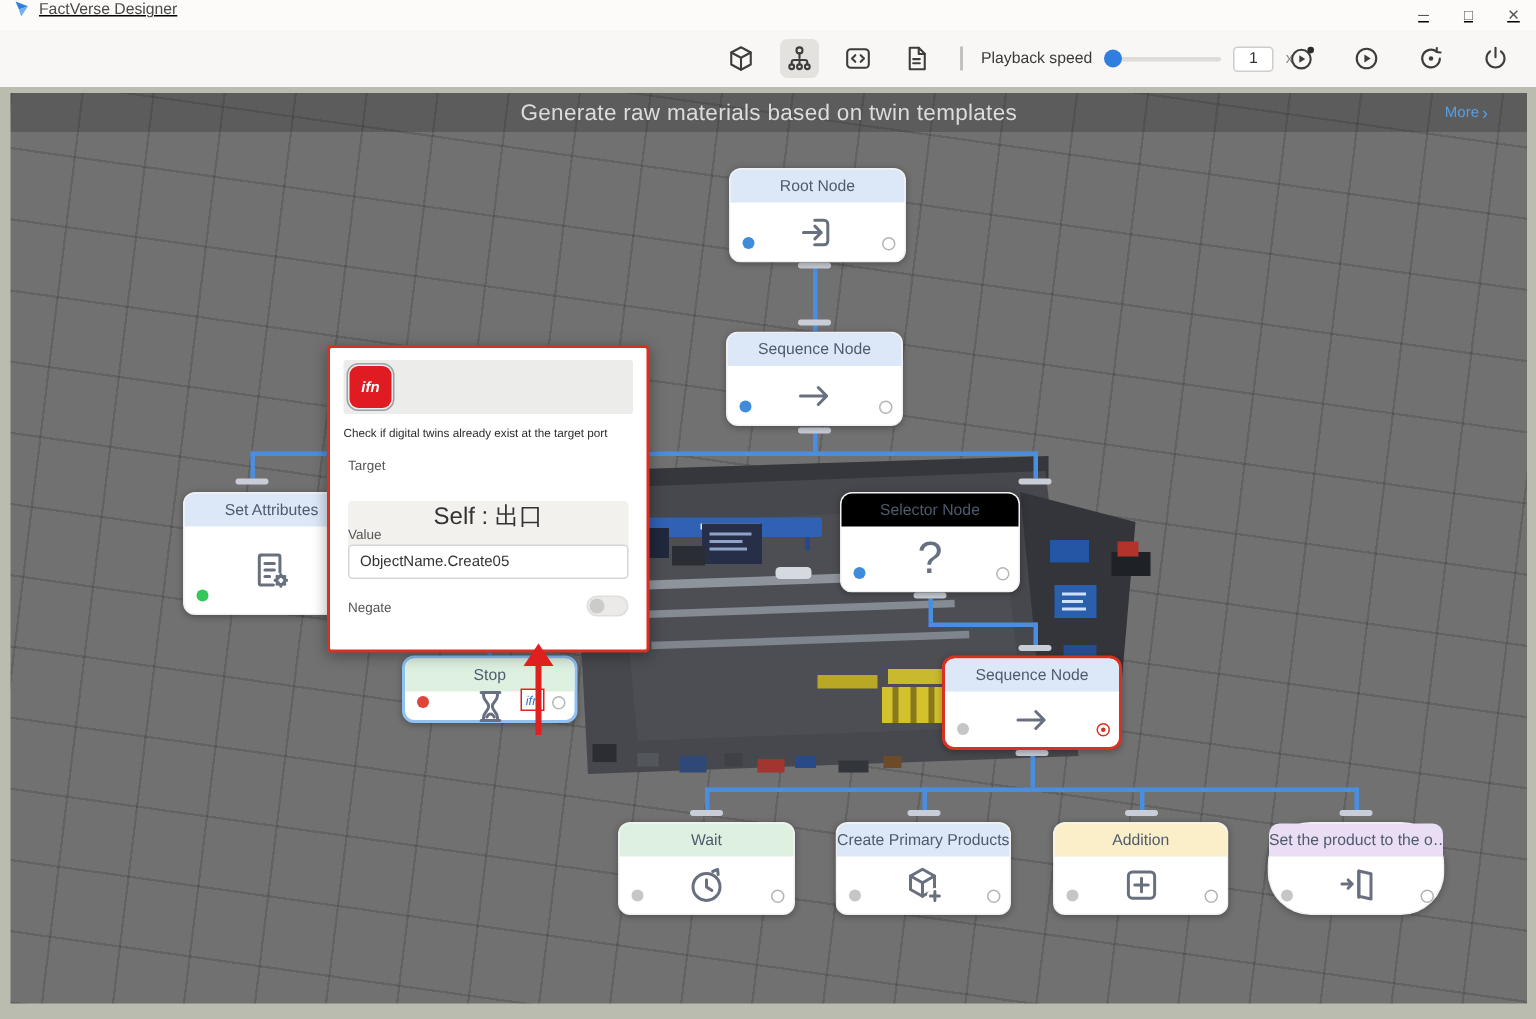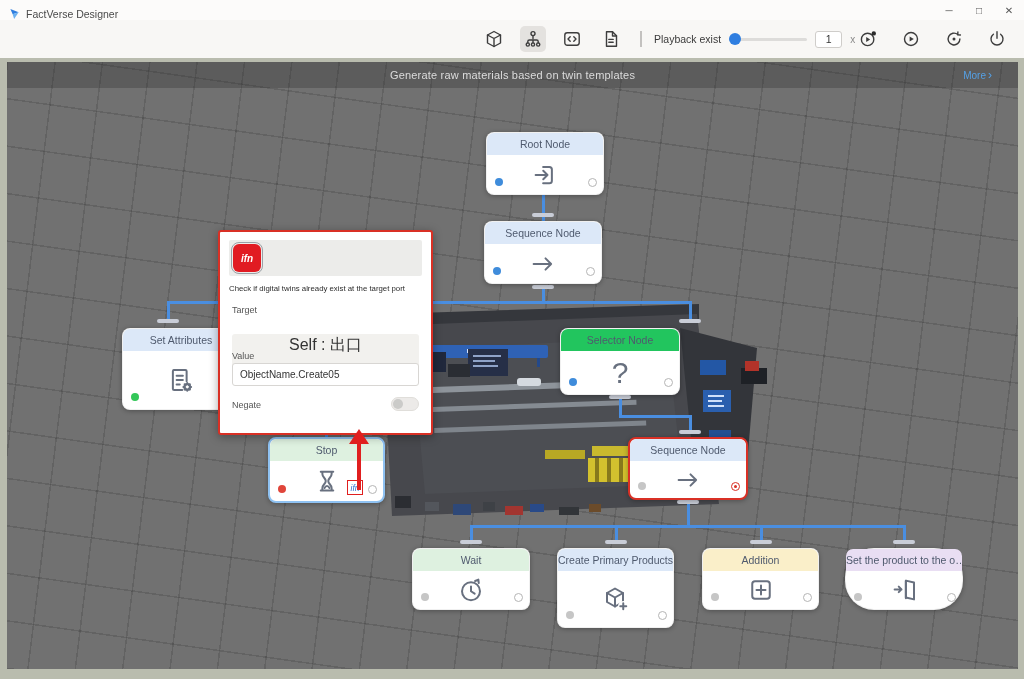--- a/index.html
+++ b/index.html
@@ -2,21 +2,21 @@
 <html><head>
 <meta charset="utf-8">
 <style>
   * { margin:0; padding:0; box-sizing:border-box; }
   html,body { width:1024px; height:679px; overflow:hidden;
     font-family:"Liberation Sans", sans-serif; background:#fff; }
   #app { position:relative; width:1024px; height:679px; }
 
   
   #titlebar { position:absolute; top:0; left:0; right:0; height:20px;
-    background:#fcfbfa; display:flex; align-items:flex-end; padding:0 0 0 9px; z-index:100; }
+    background:#fcfbfa; display:flex; align-items:flex-start; padding:0 0 0 9px; z-index:100;text-decoration:underline; }
   #titlebar .title { margin-left:6px; font-size:10.5px; color:#4a4a4a; }
   #titlebar .spacer { flex:1; }
   .win-btn { width:30px; height:20px; display:flex; align-items:center; justify-content:center;
     font-size:10px; color:#555; cursor:default; }
 
   
   #toolbar { position:absolute; top:20px; left:0; right:0; height:38px;
     background:#f8f7f5; z-index:100; }
   .tool-group { position:absolute; top:0; height:38px; display:flex; align-items:center; }
   #tools-center { left:481px; gap:13px; }
@@ -35,21 +35,21 @@
   
   #canvas { position:absolute; top:58px; left:0; right:0; bottom:0; background:#b9bcae; }
   #grid { position:absolute; left:7px; top:4px; right:6px; bottom:10px; overflow:hidden;
     background-color:#717171;
     background-image:
       repeating-linear-gradient(97deg, rgba(0,0,0,0.13) 0 1.5px, transparent 1.5px 47px),
       repeating-linear-gradient(8deg, rgba(0,0,0,0.13) 0 1.5px, transparent 1.5px 47px); }
 
   #banner { position:absolute; top:0; left:0; right:0; height:26px; z-index:15;
     background:rgba(40,40,40,0.28); display:flex; align-items:center; justify-content:center; }
-  #banner .msg { font-size:11px; color:#dcdcdc; letter-spacing:.2px; }
+  #banner .msg { font-size:15px; color:#dcdcdc; letter-spacing:.2px; }
   #more-link { position:absolute; right:26px; top:0; height:26px; display:flex; align-items:center; gap:2px;
     color:#55a0e4; font-size:10px; cursor:pointer; }
   #more-link .chev { font-size:12px; line-height:1; }
 
   #scene { position:absolute; left:360px; top:190px; width:420px; height:290px; z-index:5; }
 
   .cline { position:absolute; background:#4a8ee0; z-index:20; }
   .ctick { position:absolute; width:22px; height:4px; border-radius:2px; background:#c9cdd7; z-index:21; }
 
   
@@ -144,21 +144,21 @@
           <span style="display: flex;">
             <svg width="20" height="20" viewBox="0 0 20 20" fill="none" stroke="#3d3d3d" stroke-width="1.4" stroke-linecap="round" stroke-linejoin="round">
               <path d="M5.5 2.8h6l4 4v10.4h-10Z"></path>
               <path d="M11.5 2.8V7h4M7.8 10.4h4.4M7.8 13.2h4.4"></path>
             </svg>
           </span>
         </div>
       </div>
     <div id="tool-divider"></div>
     <div id="playback" class="tool-group">
-      <span class="pb-label">Playback exist</span>
+      <span class="pb-label">Playback speed</span>
       <span class="slider">
           <span class="knob"></span>
         </span>
       <input class="pb-value" value="1" style="">
       <span class="pb-unit">x</span>
     </div>
     <div id="tools-right" class="tool-group">
         <div class="tool-btn">
           <span style="display: flex;">
             <svg width="20" height="20" viewBox="0 0 20 20" fill="none" stroke="#3d3d3d" stroke-width="1.4" stroke-linecap="round" stroke-linejoin="round">
@@ -277,21 +277,21 @@
           <div class="ctick" style="left: 150px; top: 257px;"></div>
           <div class="ctick" style="left: 672px; top: 257px;"></div>
           <div class="ctick" style="left: 308px; top: 367px;"></div>
           <div class="ctick" style="left: 602px; top: 333px;"></div>
           <div class="ctick" style="left: 672px; top: 368px;"></div>
           <div class="ctick" style="left: 670px; top: 438px;"></div>
           <div class="ctick" style="left: 453px; top: 478px;"></div>
           <div class="ctick" style="left: 598px; top: 478px;"></div>
           <div class="ctick" style="left: 743px; top: 478px;"></div>
           <div class="ctick" style="left: 886px; top: 478px;"></div>
-          <div class="node" style="left: 479px; top: 50px; width: 118px; height: 63px; margin-top: 20px;">
+          <div class="node" style="left: 479px; top: 50px; width: 118px; height: 63px;">
             <div class="node-header" style="background: rgb(220, 232, 248);">Root Node</div>
             <div class="node-body">
               <span style="display: flex;">
                 <svg width="30" height="30" viewBox="0 0 24 24" fill="none" stroke="#68707f" stroke-width="1.6" stroke-linecap="round" stroke-linejoin="round">
                   <path d="M10.5 5.5h5a2 2 0 0 1 2 2v9a2 2 0 0 1-2 2h-5"></path>
                   <path d="M4.5 12h9.5M14 12l-3.4-3.4M14 12l-3.4 3.4"></path>
                 </svg>
               </span>
             </div>
             <span class="dot" style="background: rgb(63, 140, 219);"></span>
@@ -318,30 +318,30 @@
                   <path d="M6.5 4a1 1 0 0 0-1 1v14a1 1 0 0 0 1 1h6.5"></path>
                   <path d="M8.5 8.5h5M8.5 12h5M8.5 15.5h2.5"></path>
                   <circle cx="17" cy="17.5" r="2.3" fill="#fff"></circle>
                   <path d="M17 14.4v1M17 19.6v1M13.9 17.5h1M19.1 17.5h1M14.9 15.4l.8.8M18.3 18.8l.8.8M19.1 15.4l-.8.8M15.7 18.8l-.8.8"></path>
                 </svg>
               </span>
             </div>
             <span class="dot" style="background: rgb(52, 199, 89);"></span>
           </div>
           <div class="node" style="left: 553px; top: 266px; width: 120px; height: 67px;">
-            <div class="node-header" style="background: #22c55e;">Selector Node</div>
+            <div class="node-header" style="background: #000000;">Selector Node</div>
             <div class="node-body">
               <span style="display: flex;">
                 <span class="qmark">?</span>
               </span>
             </div>
             <span class="dot" style="background: rgb(63, 140, 219);"></span>
             <span class="ring"></span>
           </div>
-          <div class="node" style="left: 261px; top: 375px; width: 117px; height: 66px; border: 2px solid rgb(143, 194, 242);">
+          <div class="node" style="left: 261px; top: 375px; width: 117px; height: 45px; border: 2px solid rgb(143, 194, 242);">
             <div class="node-header" style="background: rgb(222, 241, 224);">Stop</div>
             <div class="node-body">
               <span style="display: flex;">
                 <svg width="30" height="30" viewBox="0 0 24 24" fill="none" stroke="#68707f" stroke-width="1.6" stroke-linecap="round" stroke-linejoin="round">
                   <path d="M7 4.5h10M7 19.5h10M8.3 4.5v1.8c0 2.8 2.7 3.3 2.7 5.7 0 2.4-2.7 2.9-2.7 5.7v1.8M15.7 4.5v1.8c0 2.8-2.7 3.3-2.7 5.7 0 2.4 2.7 2.9 2.7 5.7v1.8"></path>
                   <path d="M10 17.6c.6-1.1 1.2-1.6 2-1.6s1.4.5 2 1.6"></path>
                 </svg>
               </span>
             </div>
             <span class="dot" style="background: rgb(224, 69, 58);"></span>
@@ -367,21 +367,21 @@
                 <svg width="30" height="30" viewBox="0 0 24 24" fill="none" stroke="#68707f" stroke-width="1.6" stroke-linecap="round" stroke-linejoin="round">
                   <circle cx="12" cy="13" r="7.2"></circle>
                   <path d="M12 9.2V13l2.9 1.9"></path>
                   <path d="M15.3 4.8l2.6-1.1.3 2.7"></path>
                 </svg>
               </span>
             </div>
             <span class="dot" style="background: rgb(198, 198, 198);"></span>
             <span class="ring"></span>
           </div>
-          <div class="node" style="left: 550px; top: 486px; width: 117px; height: 80px;">
+          <div class="node" style="left: 550px; top: 486px; width: 117px; height: 62px;">
             <div class="node-header" style="background: rgb(220, 232, 248);">Create Primary Products</div>
             <div class="node-body">
               <span style="display: flex;">
                 <svg width="30" height="30" viewBox="0 0 24 24" fill="none" stroke="#68707f" stroke-width="1.6" stroke-linecap="round" stroke-linejoin="round">
                   <path d="M11.2 3.6 17.6 7.2v7.2l-6.4 3.6-6.4-3.6V7.2Z"></path>
                   <path d="M4.8 7.2l6.4 3.6 6.4-3.6M11.2 10.8v7.2"></path>
                   <circle cx="17.8" cy="17.8" r="4.2" fill="#fff" stroke="none"></circle>
                   <path d="M17.8 15.4v4.8M15.4 17.8h4.8"></path>
                 </svg>
               </span>

